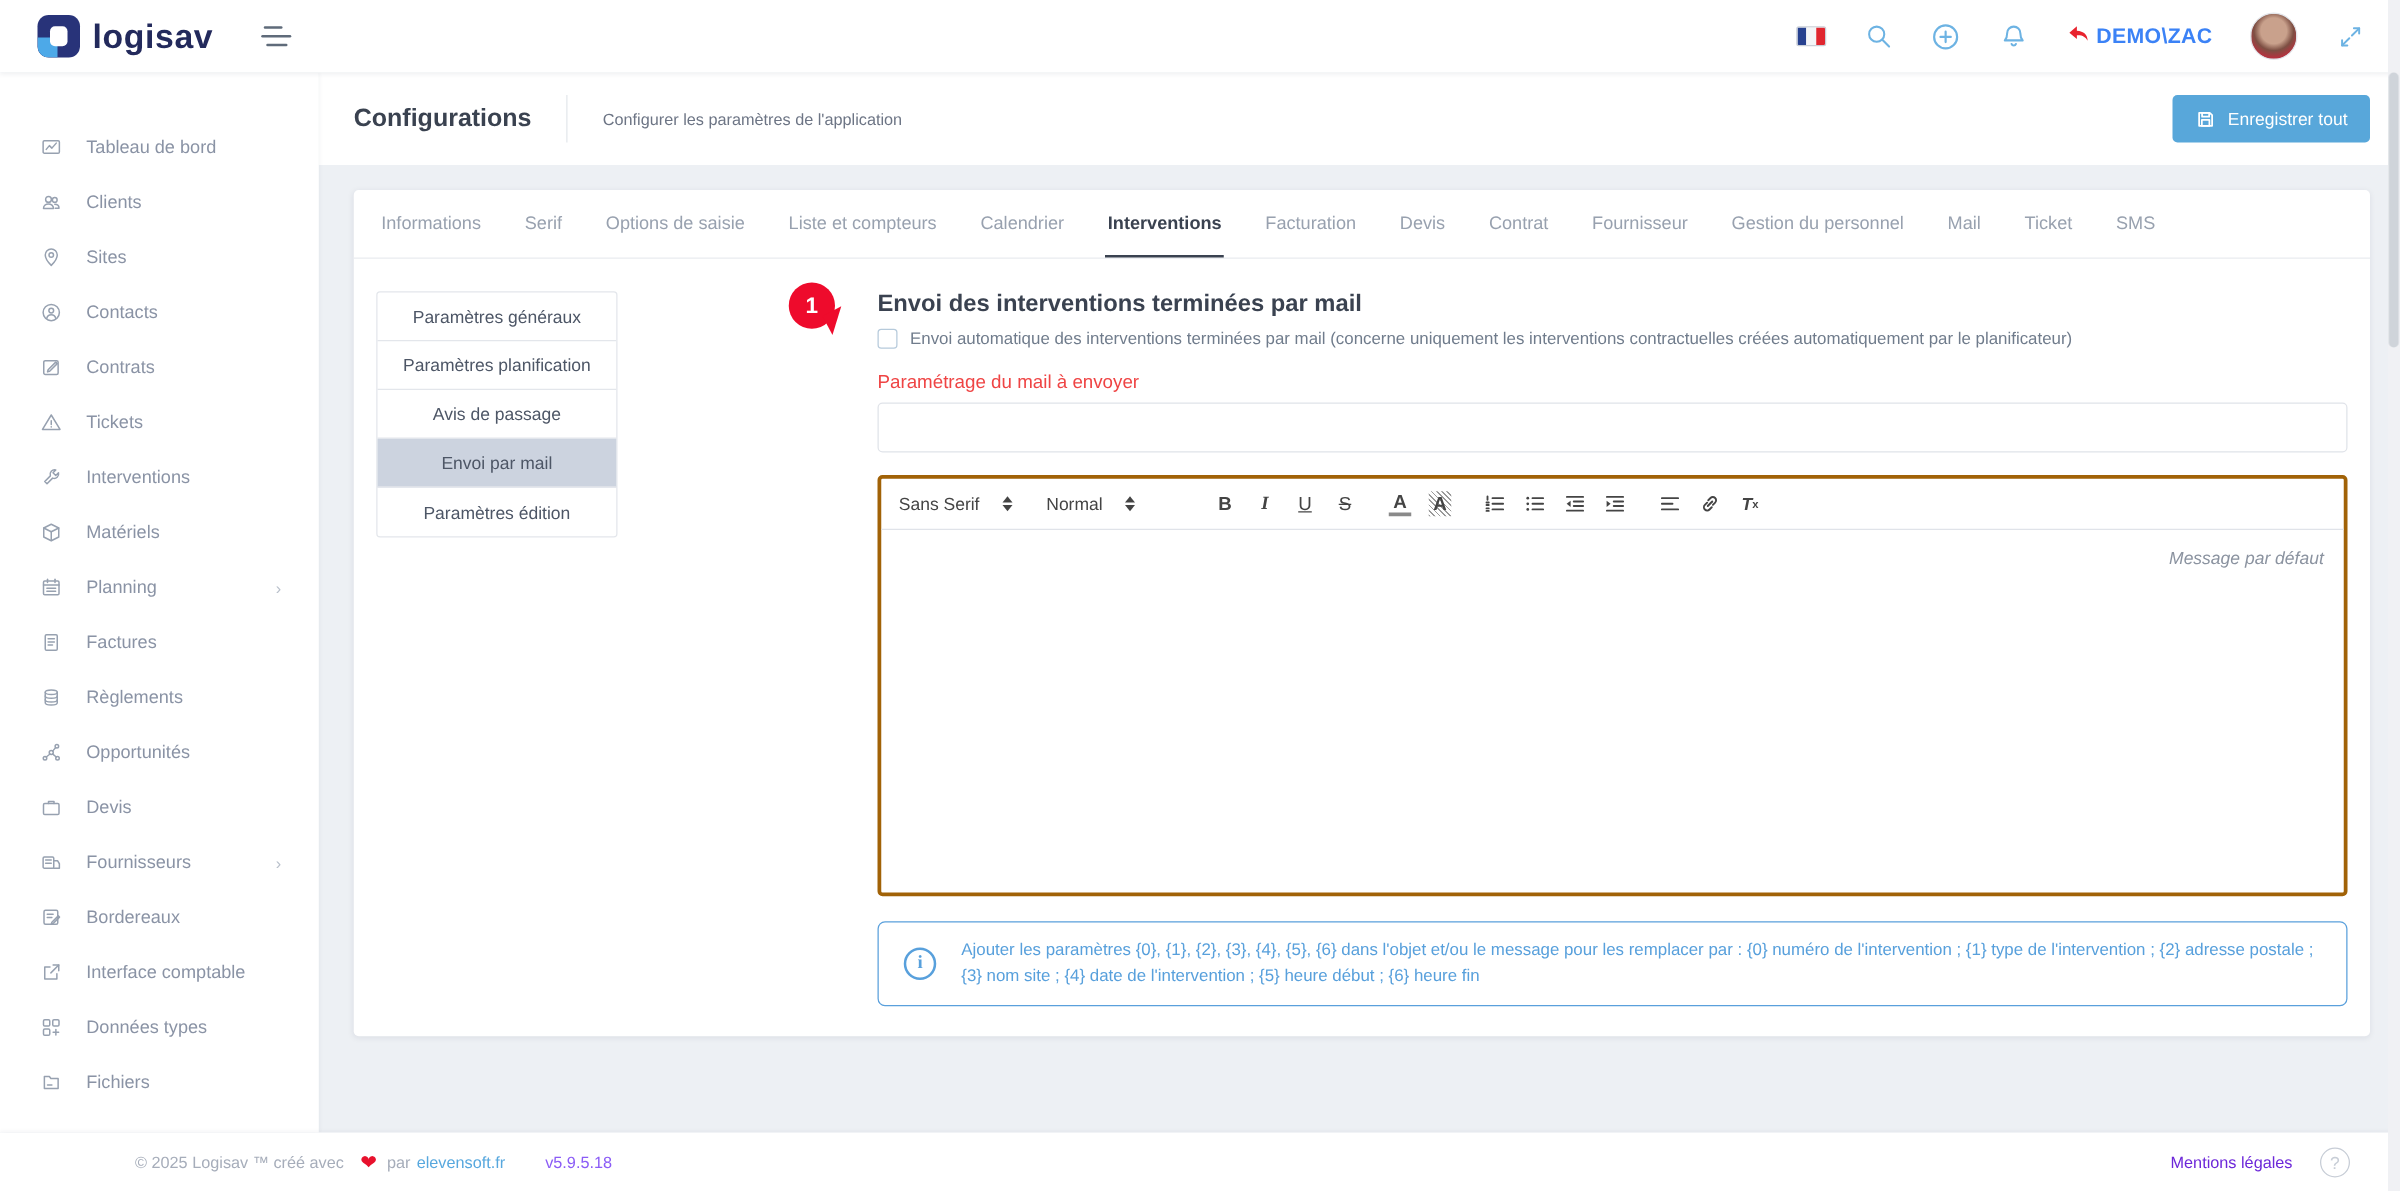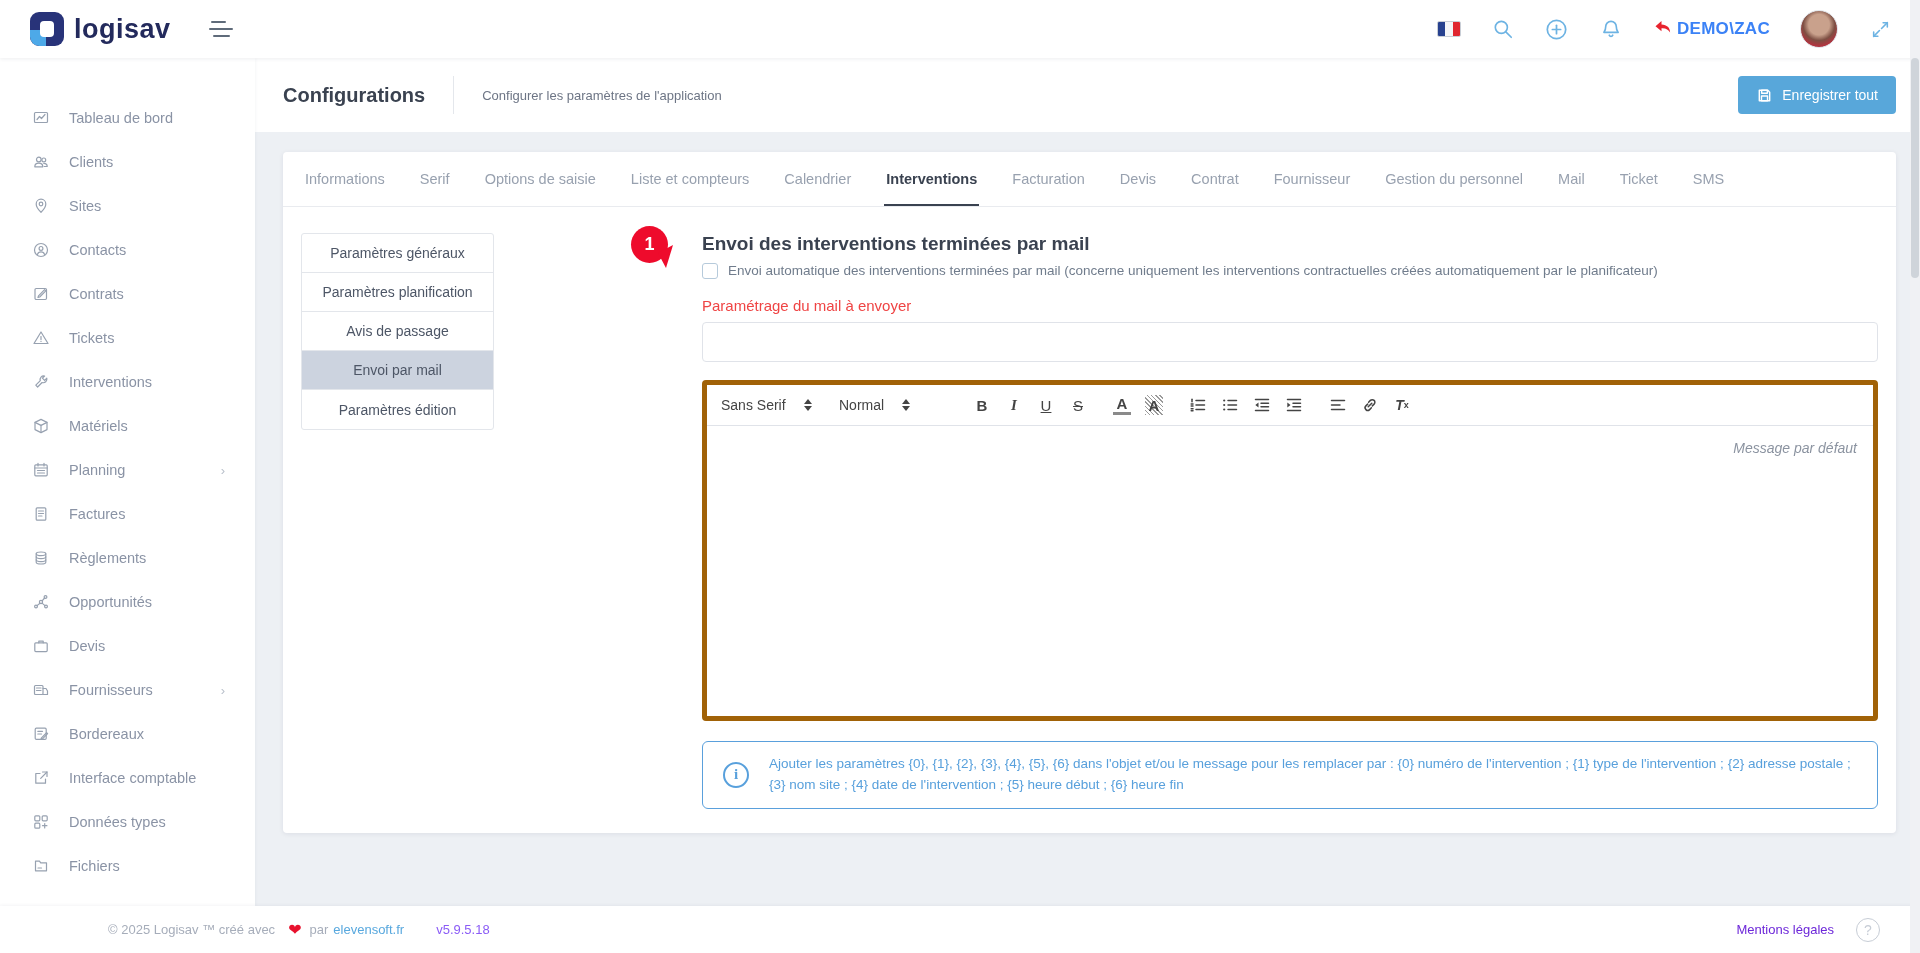--- a/index.html
+++ b/index.html
@@ -73,21 +73,21 @@
   .section{ flex:1; margin-left:208px; max-width:1178px; position:relative; }
   .hint-badge{ position:absolute; left:-71px; top:-7px; width:37px; height:37px; background:#ee0b2c; border-radius:50%; color:#fff; font-size:18px; font-weight:700; display:flex; align-items:center; justify-content:center; z-index:2;}
   .hint-badge::after{ content:""; position:absolute; width:0; height:0; right:-10px; bottom:-2px; border-top:17px solid #ee0b2c; border-right:17px solid transparent; transform:rotate(-28deg); z-index:-1;}
   .section h2{ font-size:19px; font-weight:700; color:#3a4250; margin-bottom:8px; }
   .check-row{ display:flex; align-items:flex-start; gap:10px; margin-top:8px; }
   .check-row input[type=checkbox]{ width:16px; height:16px; appearance:none; border:1px solid #b6cadb; border-radius:3px; background:#fff; cursor:pointer; flex:none; }
   .check-label{ font-size:13.5px; color:#707c8c; }
   .field-label{ margin-top:18px; font-size:15px; color:#ef4444; }
   .subject-input{ margin-top:8px; width:100%; height:40px; border:1px solid #e0e3e9; border-radius:4px; padding:0 12px; font-family:inherit; font-size:14px; color:#3a4250; outline:none; }
   
-  .editor{ margin-top:18px; border:5px solid #a16207; border-radius:4px; }
+  .editor{ margin-top:18px; border:3px solid #a16207; border-radius:4px; }
   .ql-toolbar{ display:flex; align-items:center; padding:10px 14px; border-bottom:1px solid #e0e3e9; color:#444; }
   .picker{ display:flex; align-items:center; gap:18px; font-size:14px; color:#444; cursor:pointer; }
   .picker-arrows{ display:inline-flex; flex-direction:column; gap:2px; }
   .picker-arrows i{ width:0; height:0; border-left:4px solid transparent; border-right:4px solid transparent; }
   .picker-arrows i.up{ border-bottom:5px solid #444; }
   .picker-arrows i.down{ border-top:5px solid #444; }
   .tgroup{ display:flex; align-items:center; gap:14px; margin-left:26px; }
   .tbtn{ min-width:18px; height:20px; display:flex; align-items:center; justify-content:center; cursor:pointer; font-size:15px; color:#444; }
   .tbtn.b{ font-weight:800; }
   .tbtn.i{ font-style:italic; font-family:"Liberation Serif", serif; font-weight:700; }

